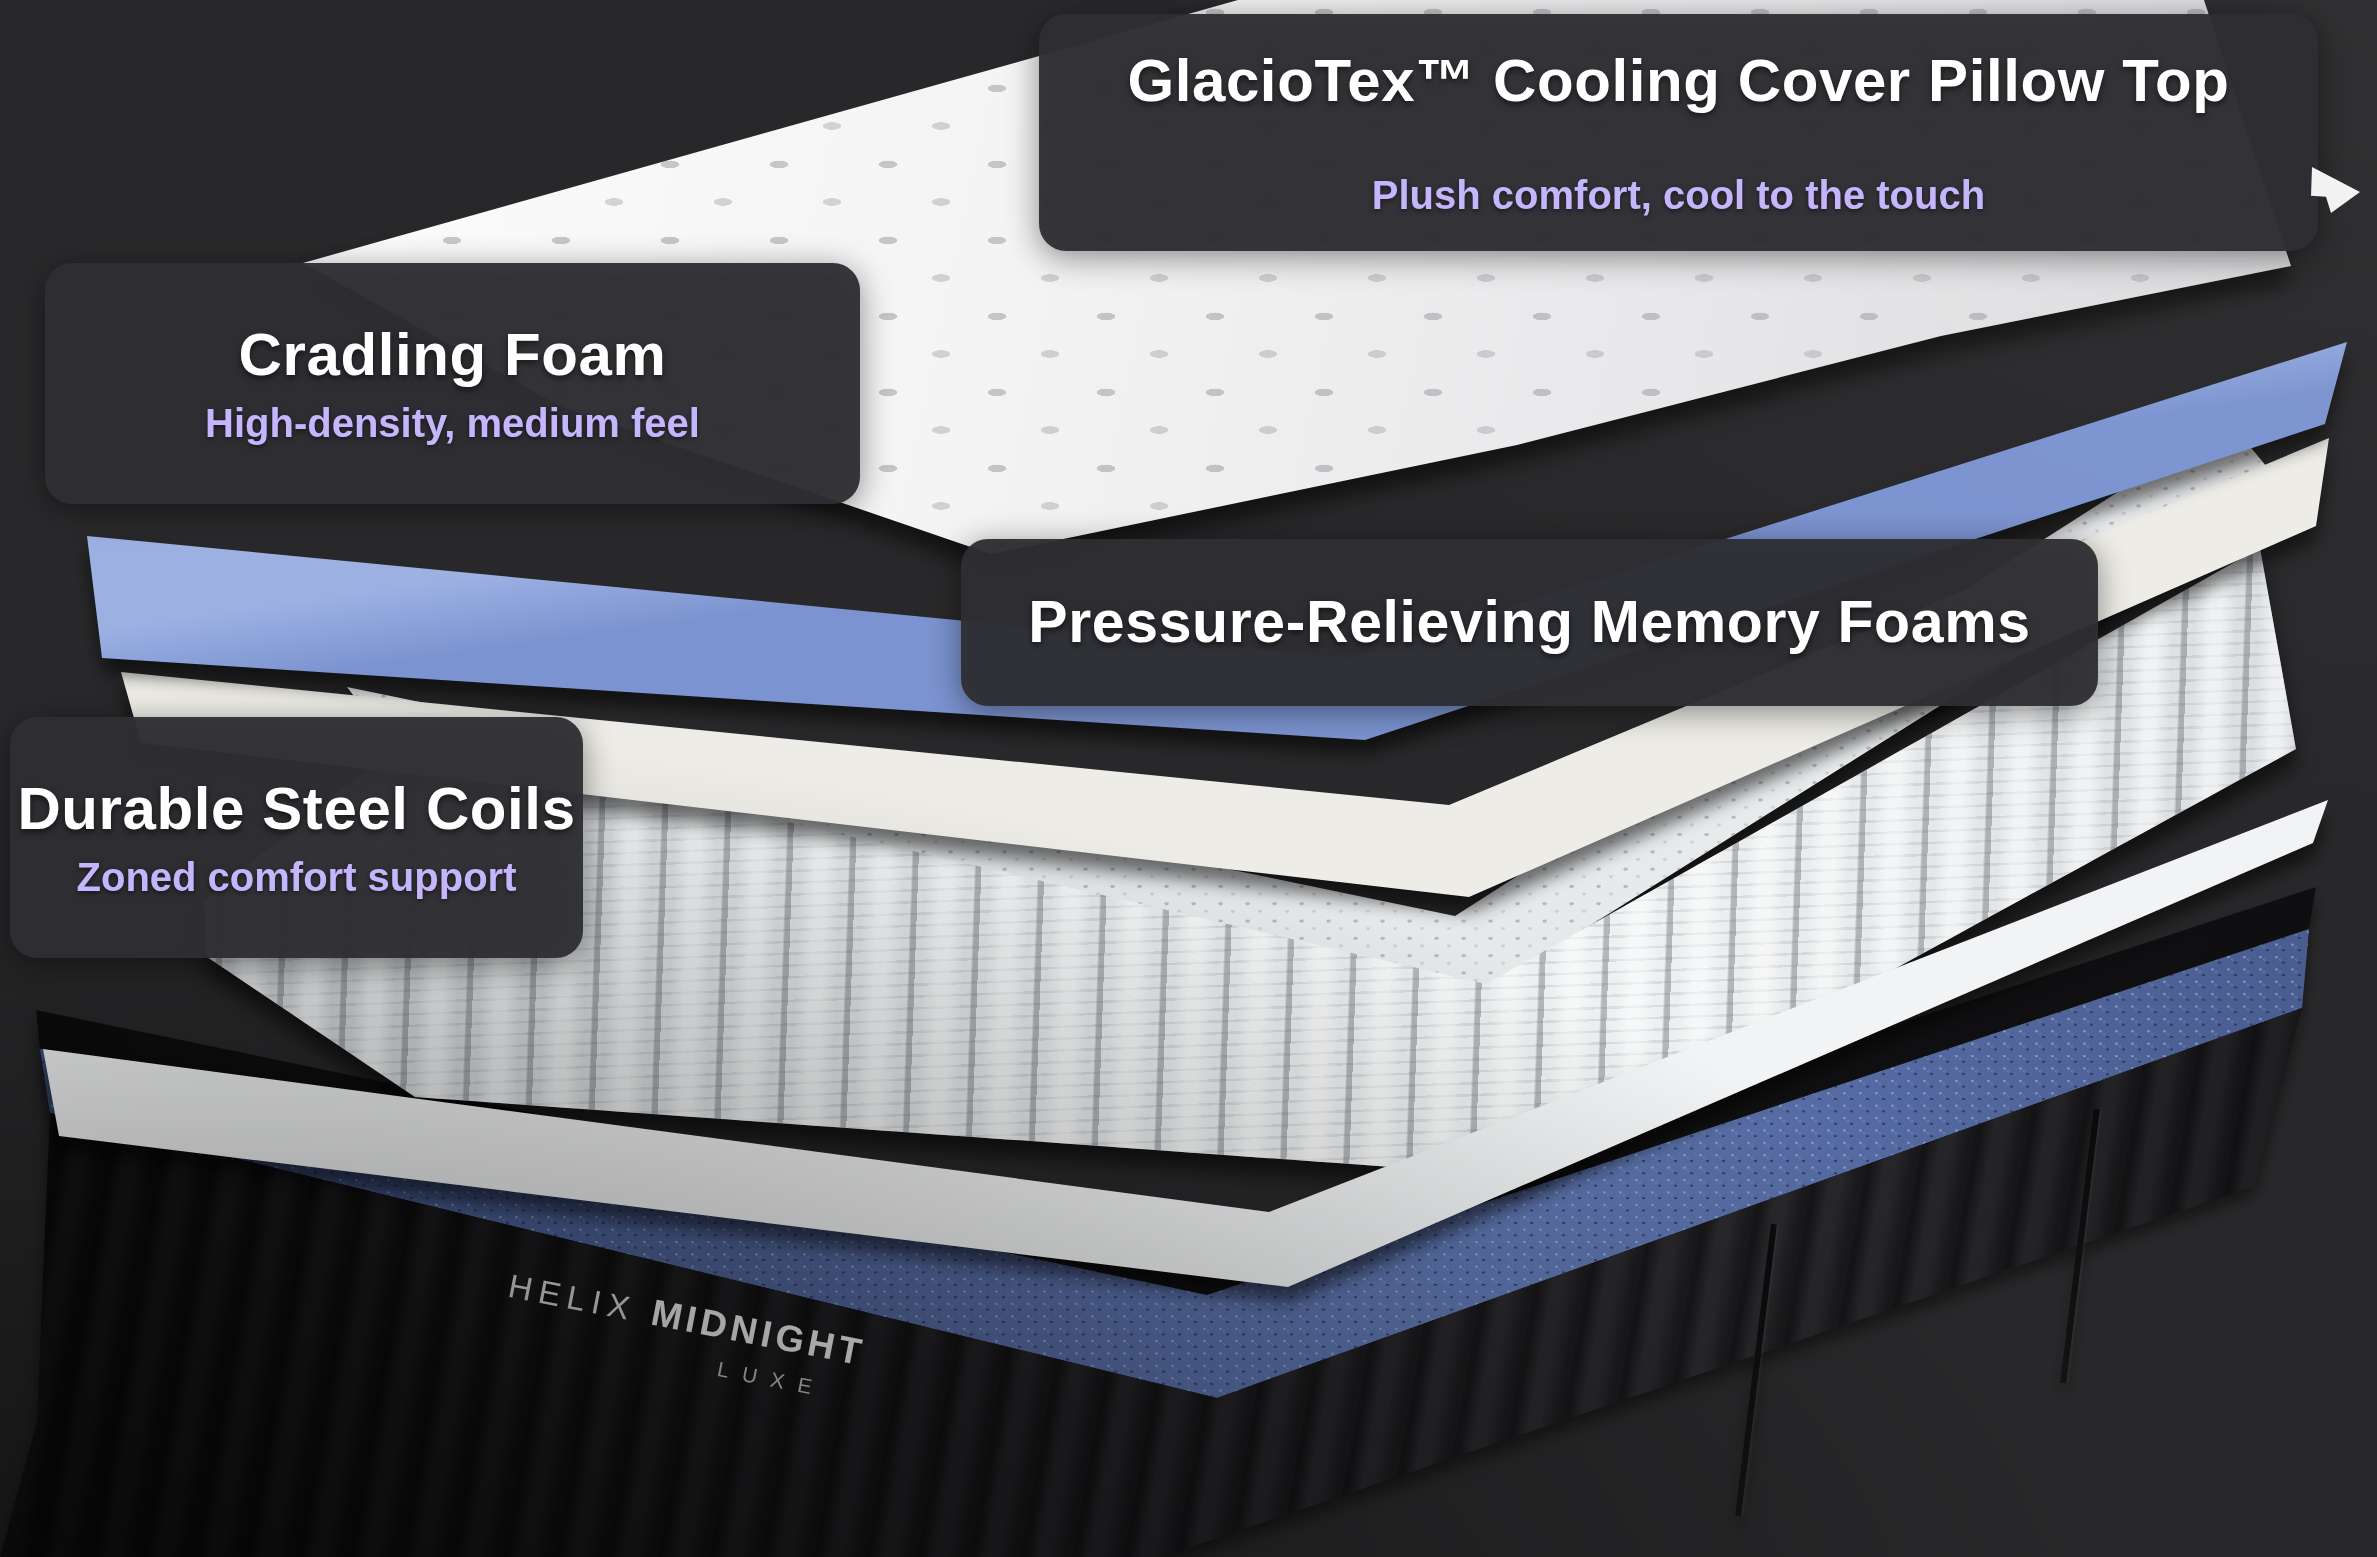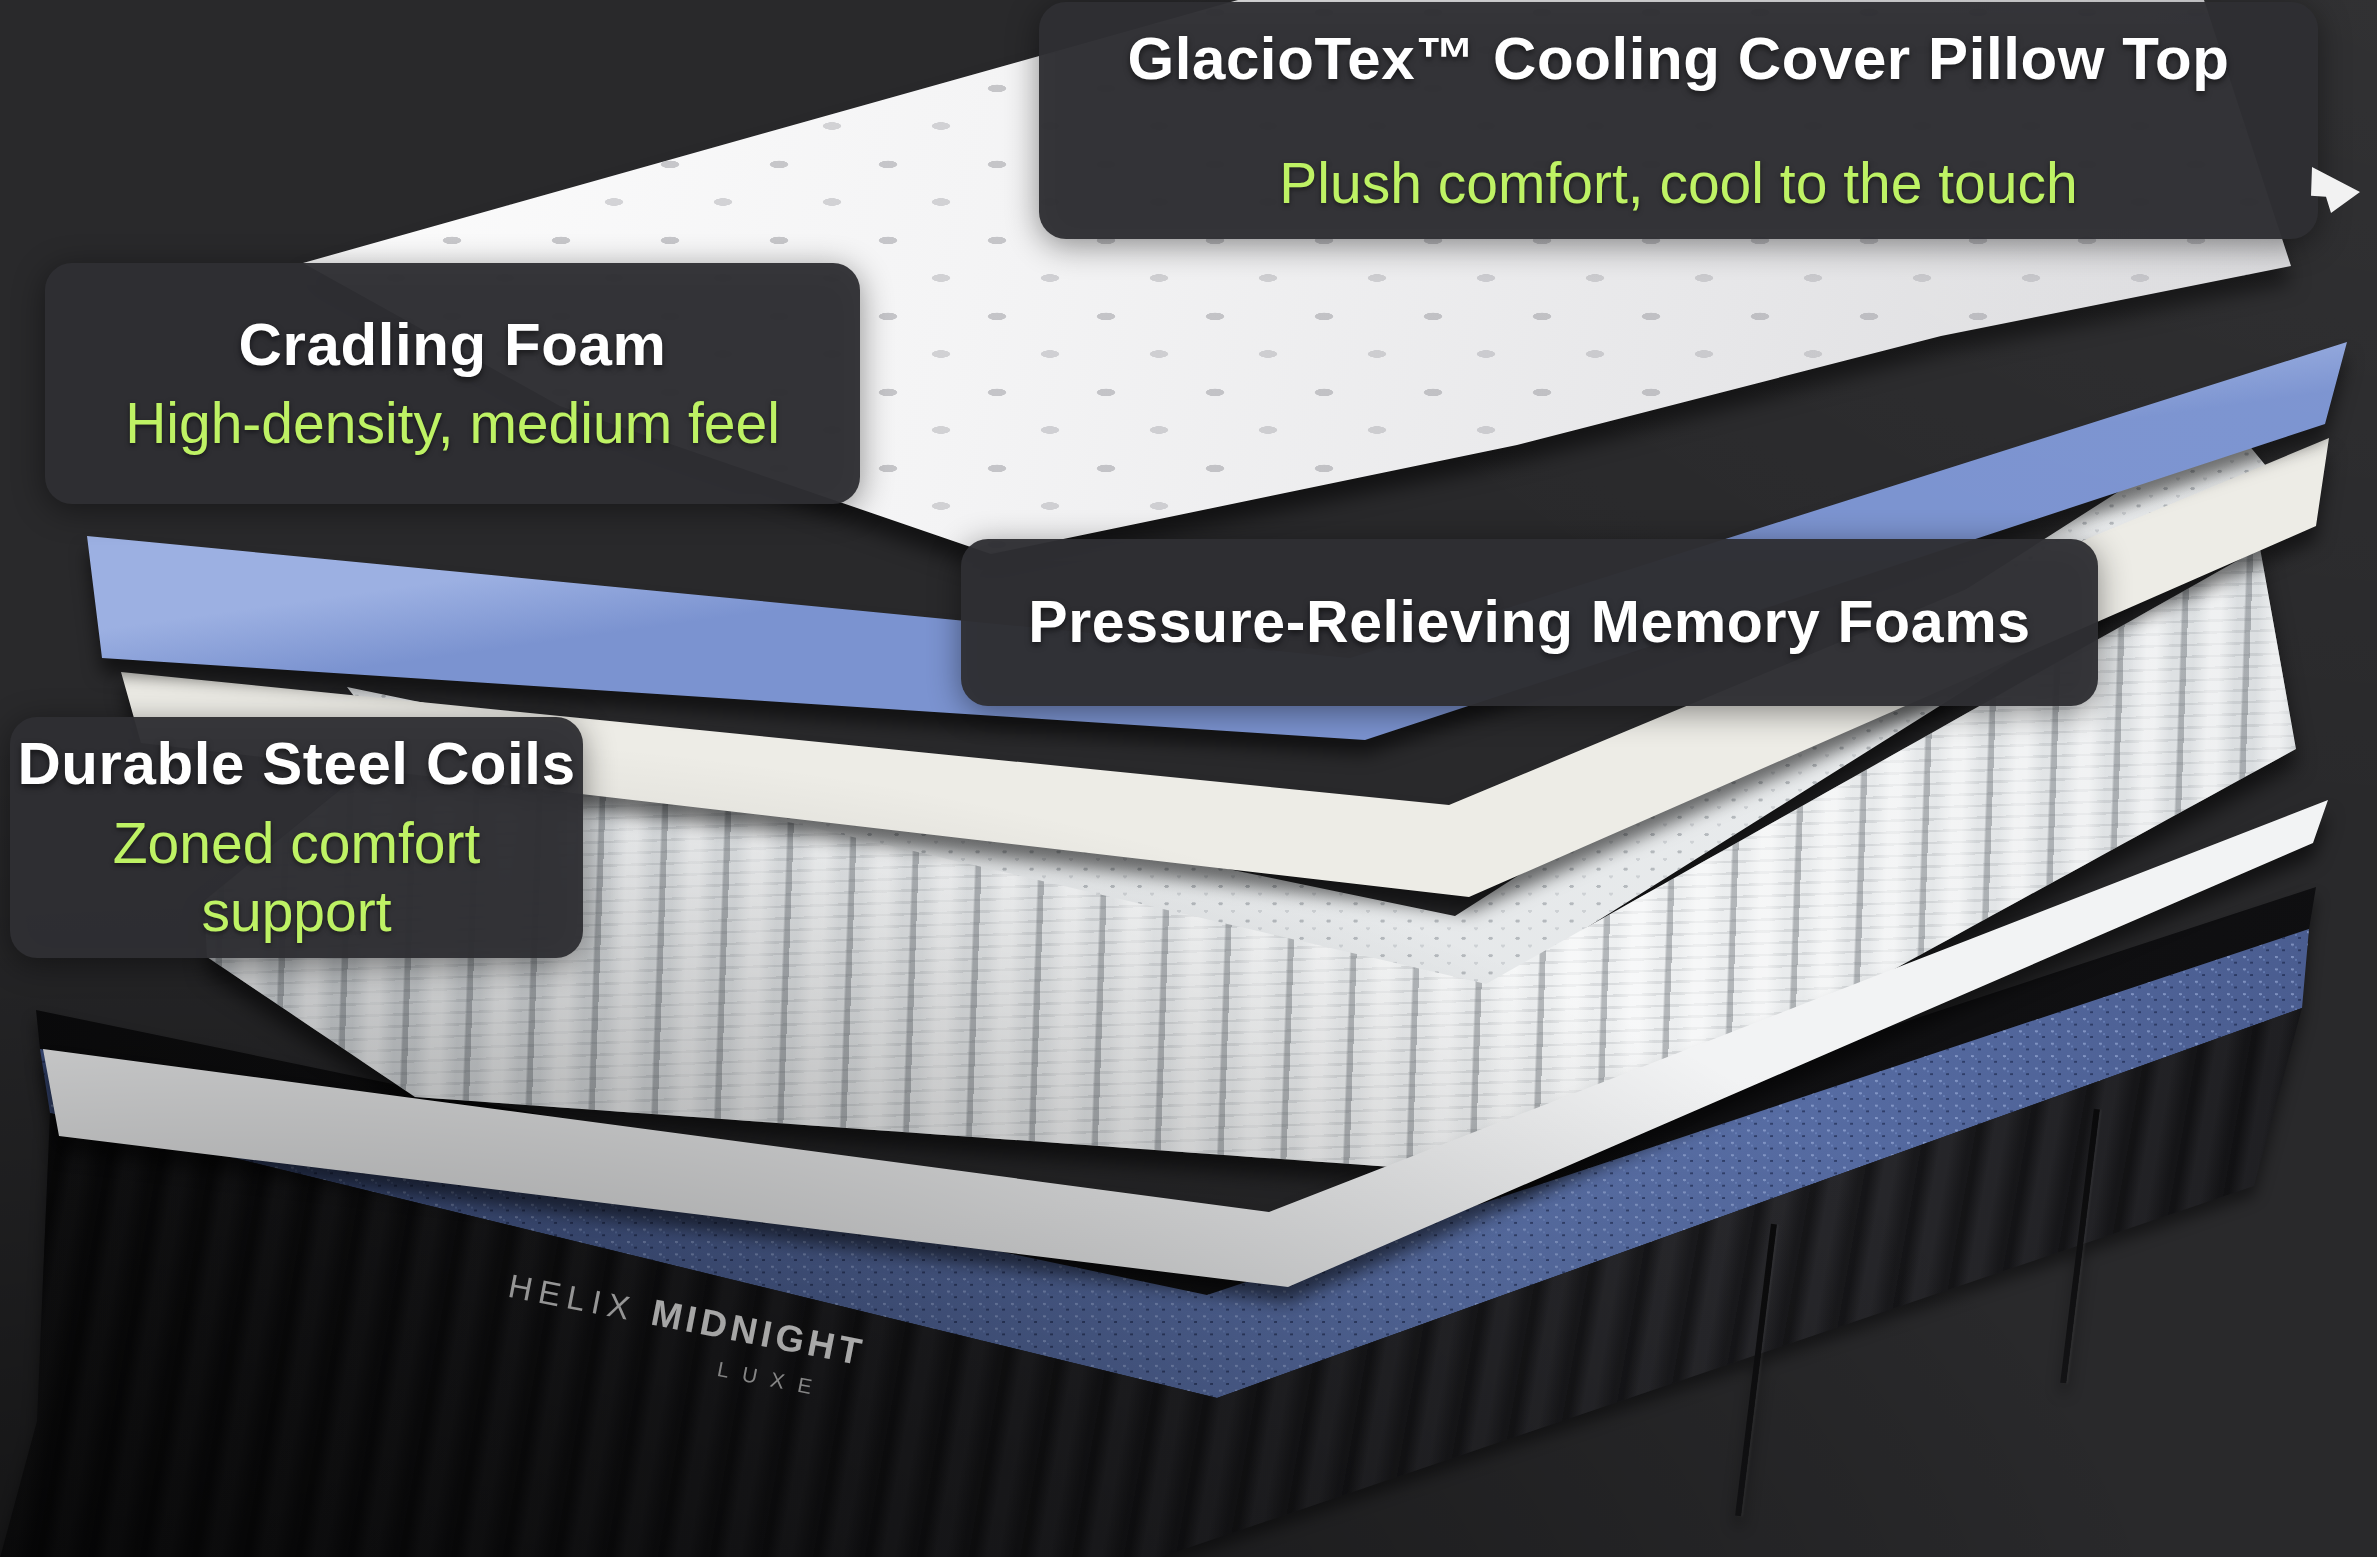--- a/index.html
+++ b/index.html
@@ -83,22 +83,22 @@
   .vignette{position:absolute;inset:0;pointer-events:none;
     background:
       radial-gradient(150% 115% at 10% 110%, rgba(0,0,0,.6), rgba(0,0,0,0) 55%),
       radial-gradient(120% 120% at 106% -6%, rgba(255,255,255,.045), transparent 50%);}
 
   
   .callout{position:absolute;display:flex;flex-direction:column;align-items:center;justify-content:center;
     background:rgba(47,47,51,.96);border-radius:27px;color:var(--callout-text);text-align:center;
     filter:drop-shadow(0 6.2px 16px rgba(0,0,0,.45));}
   .callout-title{font-weight:700;font-size:60px;line-height:1.18;letter-spacing:0.6px;text-shadow:0 2.5px 6.2px rgba(0,0,0,.55);}
-  .callout-sub{font-weight:400;font-size:57px;line-height:1.2;margin-top:8.7px;color:#bef264;text-shadow:0 1.9px 5.6px rgba(0,0,0,.5);}
-  .callout-1{left:1039px;top:2px;width:1279px;height:237px;gap:46px;}
+  .callout-sub{font-weight:700;font-size:40px;line-height:1.2;margin-top:8.7px;color:#c4b5fd;text-shadow:0 1.9px 5.6px rgba(0,0,0,.5);}
+  .callout-1{left:1039px;top:14px;width:1279px;height:237px;gap:46px;}
   .callout-2{left:45px;top:263px;width:815px;height:241px;}
   .callout-3{left:961px;top:539px;width:1137px;height:167px;}
   .callout-3 .callout-title{font-size:59px;}
   .callout-4{left:10px;top:717px;width:573px;height:241px;}
   .callout-5{left:1357px;top:1008px;width:695px;height:229px;}
   .callout-5 .callout-title{font-size:57px;}
 
   
   .next-arrow{position:absolute;left:2311px;top:166px;width:50px;height:48px;background:#f2f2f2;cursor:pointer;
     clip-path:polygon(2% 2%, 98% 54%, 40% 98%, 30% 64%, 0% 62%);

